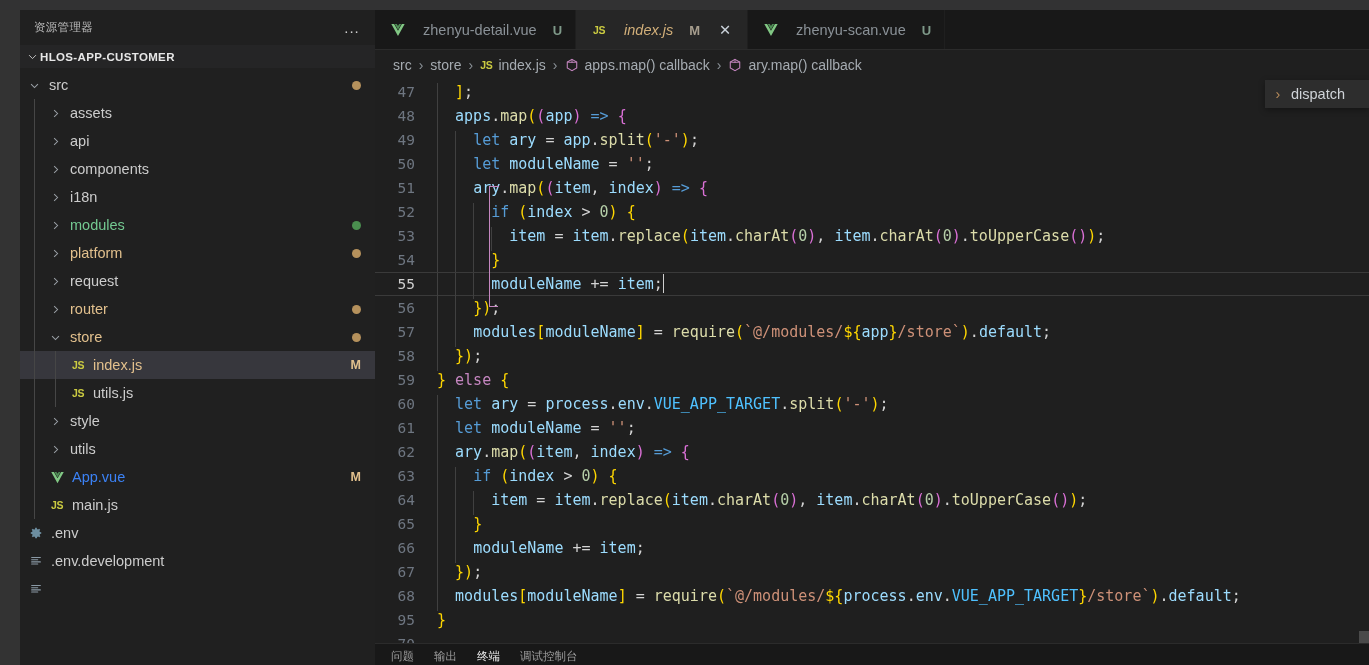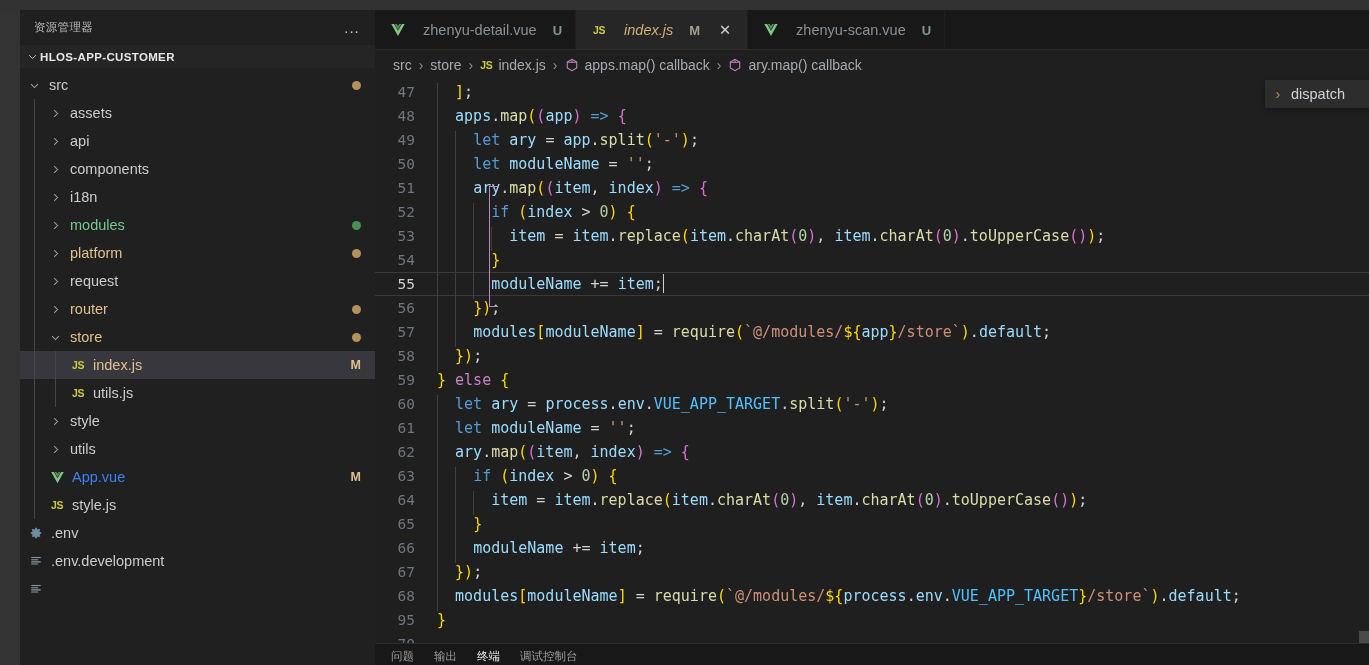--- a/index.html
+++ b/index.html
@@ -406,21 +406,21 @@
           </span>
           <span class="row-label" style="color: #3b82f6;">App.vue</span>
           <span class="status-letter" style="color: rgb(226, 192, 141);">M</span>
         </div>
         <div class="row">
           <div class="guide" style="left: 14px;"></div>
           <div style="width: 27px; flex: 0 0 27px;"></div>
           <span class="row-icon">
             <span class="ico-js">JS</span>
           </span>
-          <span class="row-label" style="color: rgb(204, 204, 204);">style.js</span>
+          <span class="row-label" style="color: rgb(204, 204, 204);">main.js</span>
         </div>
         <div class="row">
           <div style="width: 6px; flex: 0 0 6px;"></div>
           <span class="row-icon">
             <svg width="14" height="14" viewBox="0 0 16 16">
               <path fill="#6d8ea0" d="M8 5.2A2.8 2.8 0 1 0 8 10.8 2.8 2.8 0 0 0 8 5.2zm0 4.3A1.5 1.5 0 1 1 8 6.5a1.5 1.5 0 0 1 0 3zM14 8.9V7.1l-1.6-.3a4.6 4.6 0 0 0-.5-1.2l.9-1.3-1.2-1.2-1.3.9a4.6 4.6 0 0 0-1.2-.5L8.9 2H7.1l-.3 1.6c-.4.1-.8.3-1.2.5l-1.3-.9-1.2 1.2.9 1.3c-.2.4-.4.8-.5 1.2L2 7.1v1.8l1.6.3c.1.4.3.8.5 1.2l-.9 1.3 1.2 1.2 1.3-.9c.4.2.8.4 1.2.5l.3 1.6h1.8l.3-1.6c.4-.1.8-.3 1.2-.5l1.3.9 1.2-1.2-.9-1.3c.2-.4.4-.8.5-1.2z"></path>
             </svg>
           </span>
           <span class="row-label" style="color: rgb(204, 204, 204);">.env</span>
         </div>

